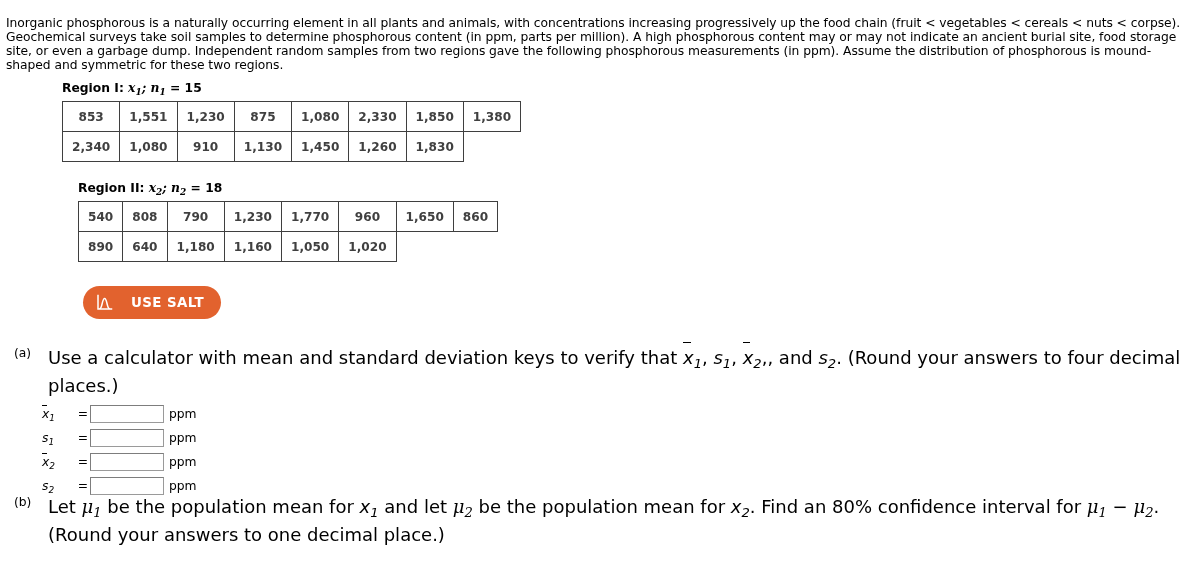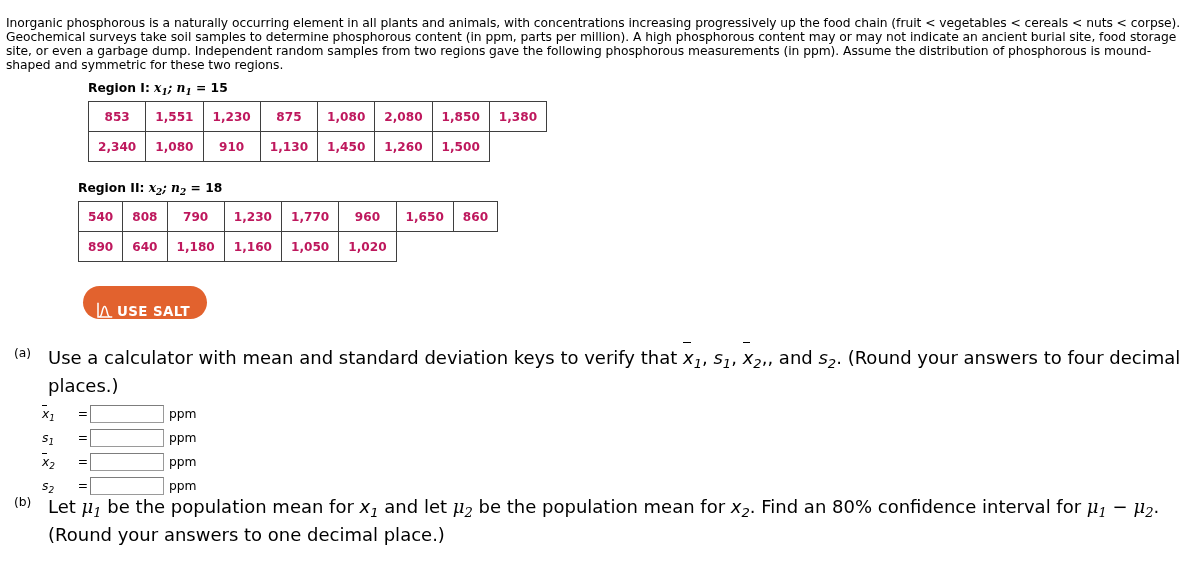--- a/index.html
+++ b/index.html
@@ -24,37 +24,37 @@
     left: 6px;
     top: 4px;
     width: 1188px;
     line-height: 14px;
     font-size: 12.3px;
     letter-spacing: -0.05px;
   }
 
   
   .region-block { position: absolute; }
-  #region1-block { left: 88px; top: 80px; }
+  #region1-block { left: 62px; top: 80px; }
   #region2-block { left: 78px; top: 180px; }
 
   .region-caption {
     font-weight: bold;
     font-size: 12.3px;
     margin: 0 0 6px 0;
     white-space: nowrap;
   }
 
   table.data-table {
     border-collapse: collapse;
     table-layout: auto;
   }
   table.data-table td {
     border: 1px solid #3f3f3f;
-    color: #be185d;
+    color: #404040;
     font-weight: bold;
     font-size: 12.1px;
     text-align: center;
     vertical-align: middle;
     height: 30px;
     padding: 0 9px;
     white-space: nowrap;
     background: #ffffff;
   }
   table.data-table td.blank {
@@ -63,22 +63,22 @@
   }
 
   
   #salt-button {
     position: absolute;
     left: 83px;
     top: 286px;
     height: 33px;
     padding: 0 17px 0 13px;
     display: inline-flex;
-    align-items: flex-end;
-    gap: 4px;
+    align-items: center;
+    gap: 18px;
     border: none;
     border-radius: 17px;
     background: #e2622e;
     color: #ffffff;
     font-family: "DejaVu Sans", "Liberation Sans", sans-serif;
     font-weight: bold;
     font-size: 13.4px;
     letter-spacing: 0.4px;
     cursor: pointer;
   }
@@ -197,32 +197,32 @@
     </span>
   </div>
   <table class="data-table">
     <tbody>
       <tr>
         <td>853</td>
         <td>1,551</td>
         <td>1,230</td>
         <td>875</td>
         <td>1,080</td>
-        <td>2,080</td>
+        <td>2,330</td>
         <td>1,850</td>
         <td>1,380</td>
       </tr>
       <tr>
         <td>2,340</td>
         <td>1,080</td>
         <td>910</td>
         <td>1,130</td>
         <td>1,450</td>
         <td>1,260</td>
-        <td>1,500</td>
+        <td>1,830</td>
         <td class="blank"></td>
       </tr>
     </tbody>
   </table>
 </div>
 
 <div class="region-block" id="region2-block">
   <div class="region-caption">
     <span>Region II:</span>
     <span class="nowrap">

